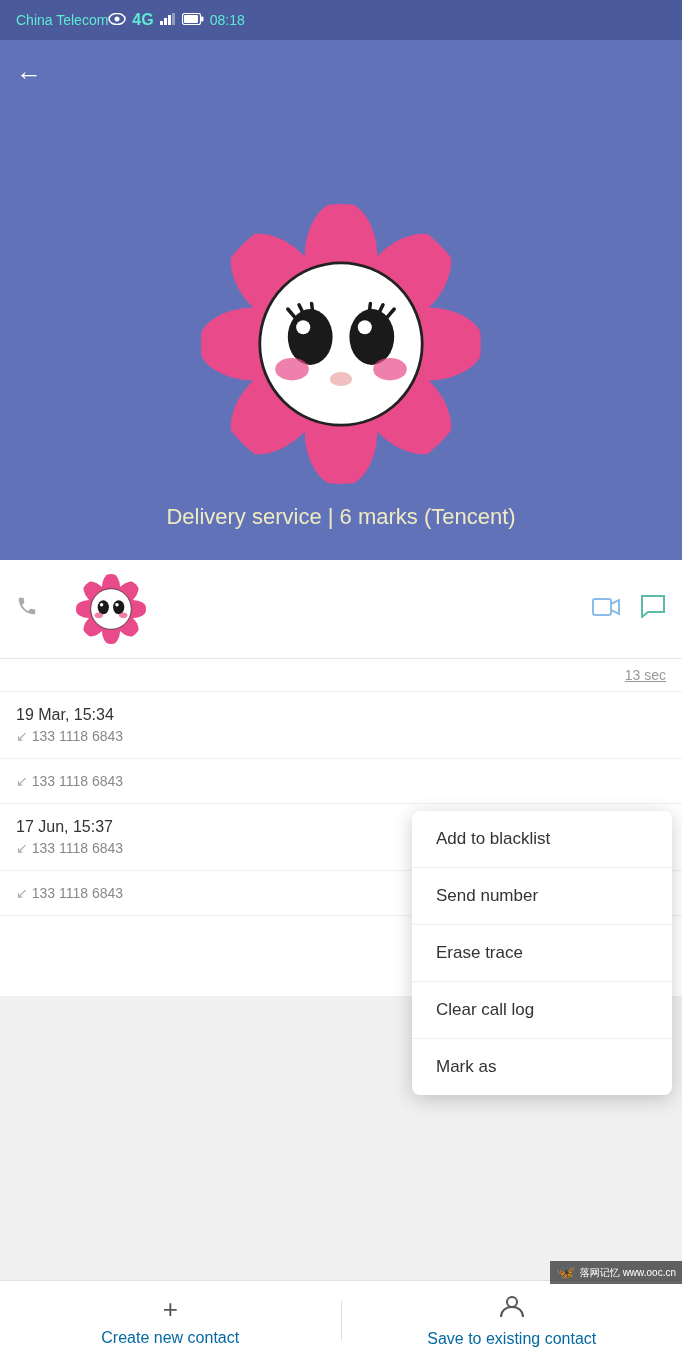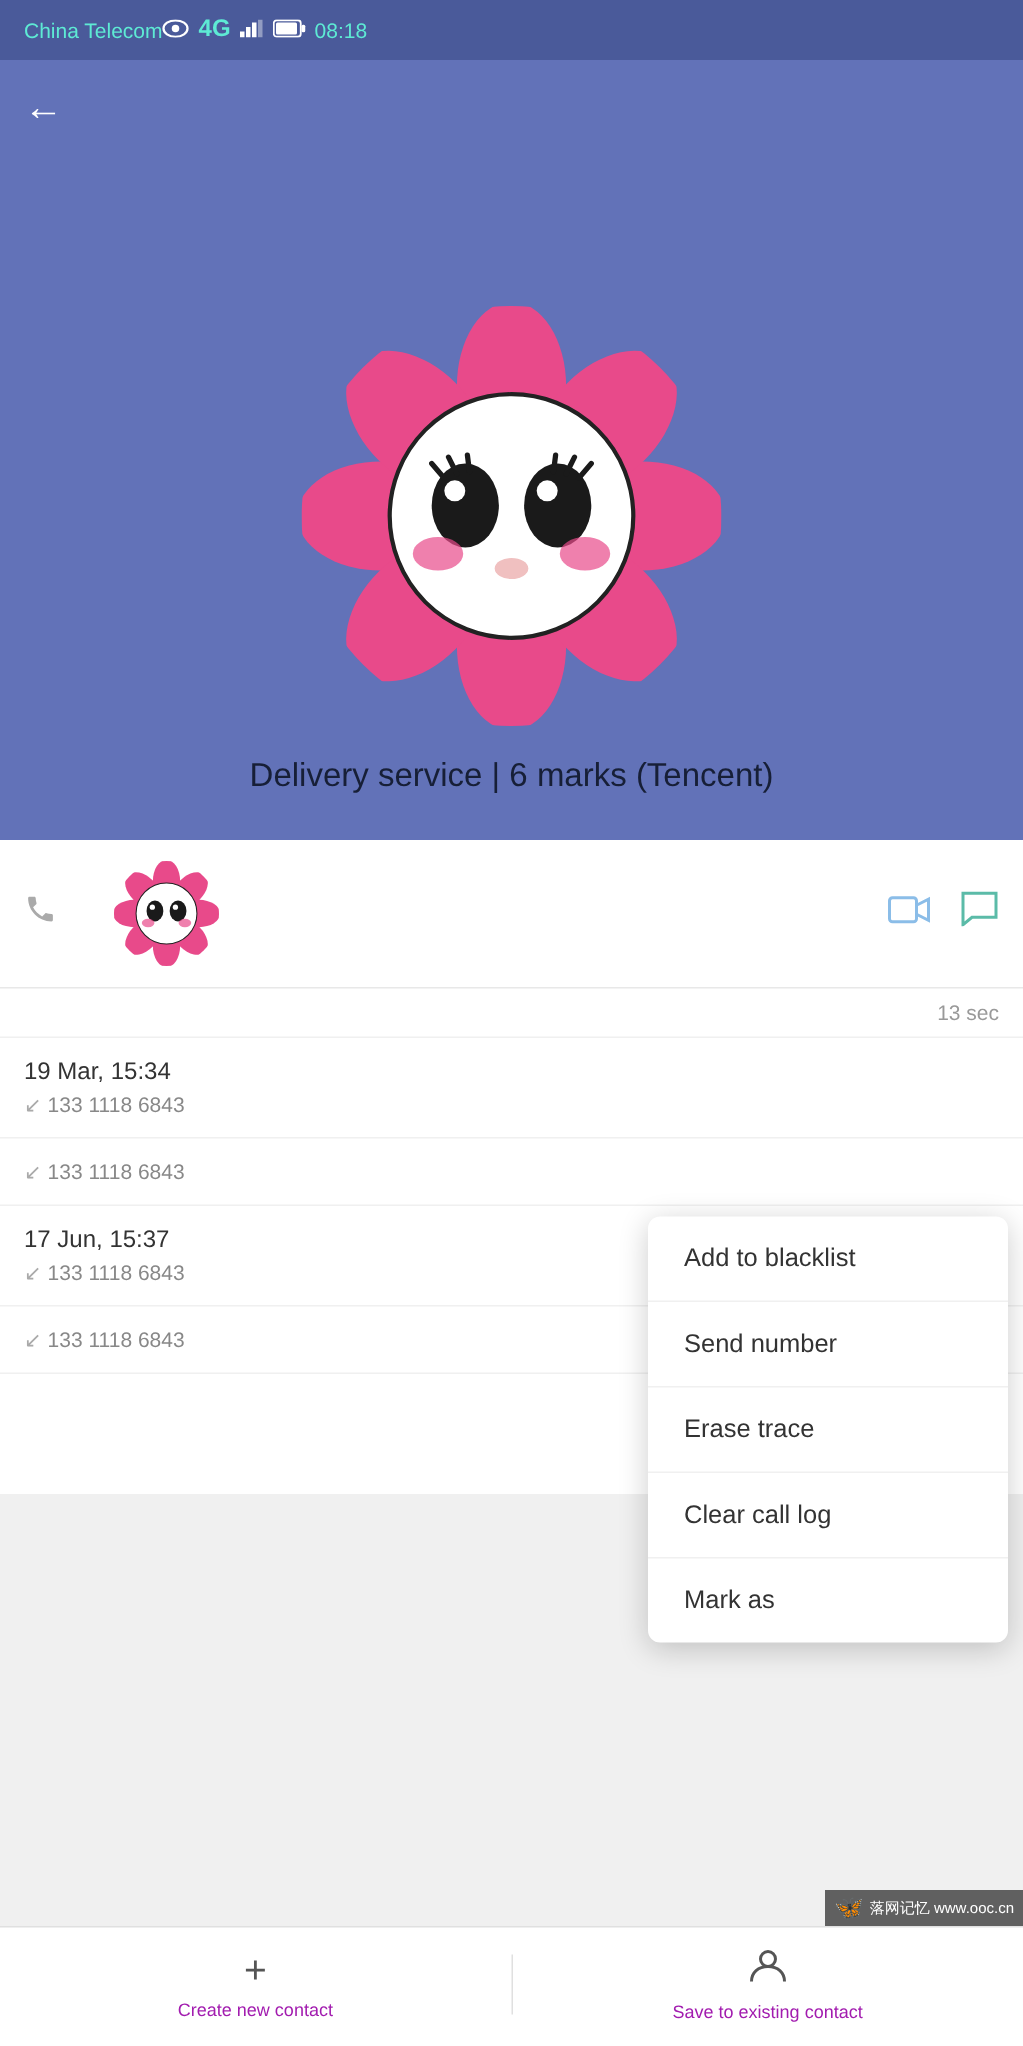--- a/index.html
+++ b/index.html
@@ -50,21 +50,21 @@
       height: 280px;
       border-radius: 50%;
       overflow: hidden;
       margin-bottom: 20px;
     }
     .avatar-large svg {
       width: 100%;
       height: 100%;
     }
     .contact-name {
-      color: #0f172a;
+      color: #fef9c3;
       font-size: 22px;
       opacity: 0.9;
     }
 
     
     .call-info-section {
       background: white;
       padding: 0;
     }
 
@@ -107,20 +107,21 @@
       color: #5b8dc8;
       font-size: 24px;
     }
 
     .call-duration {
       text-align: right;
       padding: 8px 16px;
       font-size: 14px;
       color: #999;
       border-bottom: 1px solid #f0f0f0;
+      text-decoration: underline;
     }
 
     
     .call-log-item {
       padding: 14px 16px;
       border-bottom: 1px solid #f0f0f0;
     }
     .call-log-date {
       font-size: 16px;
       color: #333;
@@ -133,21 +134,21 @@
       align-items: center;
       gap: 4px;
     }
     .context-menu {
       position: absolute;
       right: 10px;
       top: -60px;
       background: white;
       border-radius: 8px;
       box-shadow: 0 4px 20px rgba(0,0,0,0.2);
-      width: 240px;
+      width: 260px;
       z-index: 100;
       overflow: hidden;
     }
     .context-menu-item {
       padding: 18px 24px;
       font-size: 17px;
       color: #333;
       border-bottom: 1px solid #f0f0f0;
       cursor: pointer;
     }
@@ -176,22 +177,22 @@
       align-items: center;
       gap: 4px;
       cursor: pointer;
       flex: 1;
     }
     .bottom-action-icon {
       font-size: 26px;
       color: #555;
     }
     .bottom-action-label {
-      font-size: 12px;
-      color: #a21caf;
+      font-size: 16px;
+      color: #0369a1;
       text-align: right;
     }
     .bottom-divider {
       width: 1px;
       height: 40px;
       background: #e0e0e0;
     }
     .watermark {
       position: fixed;
       bottom: 80px;

